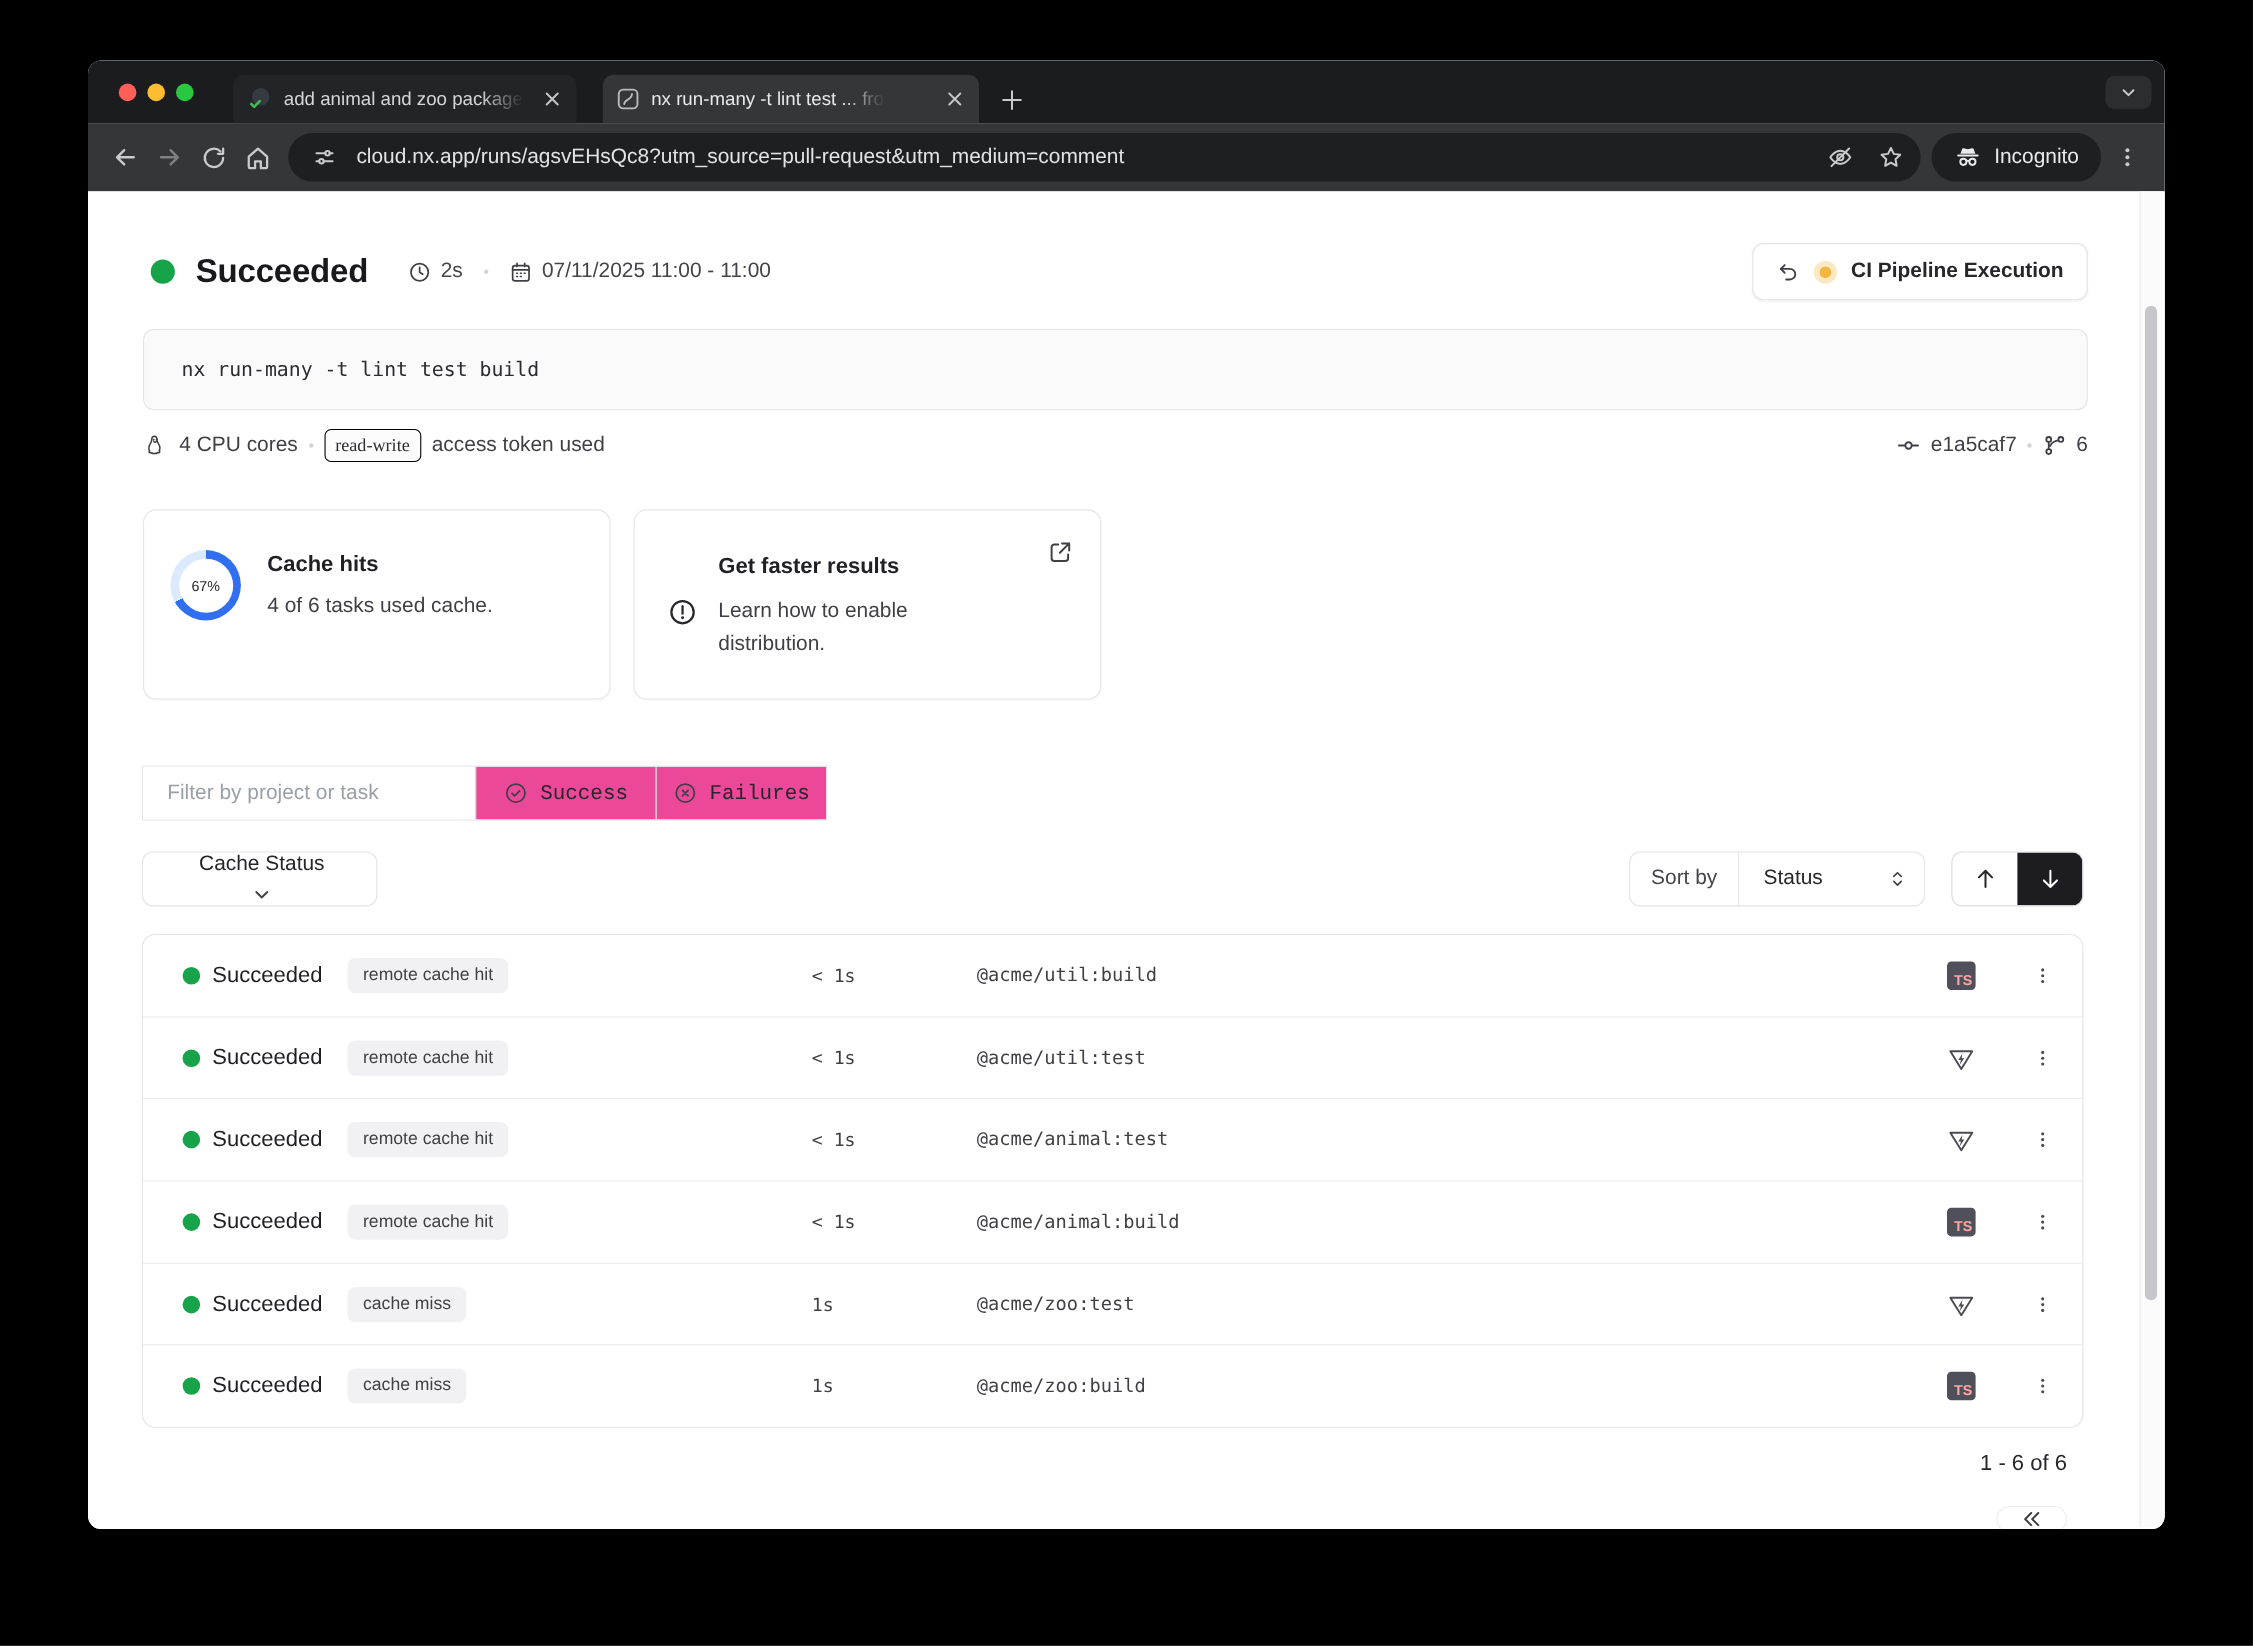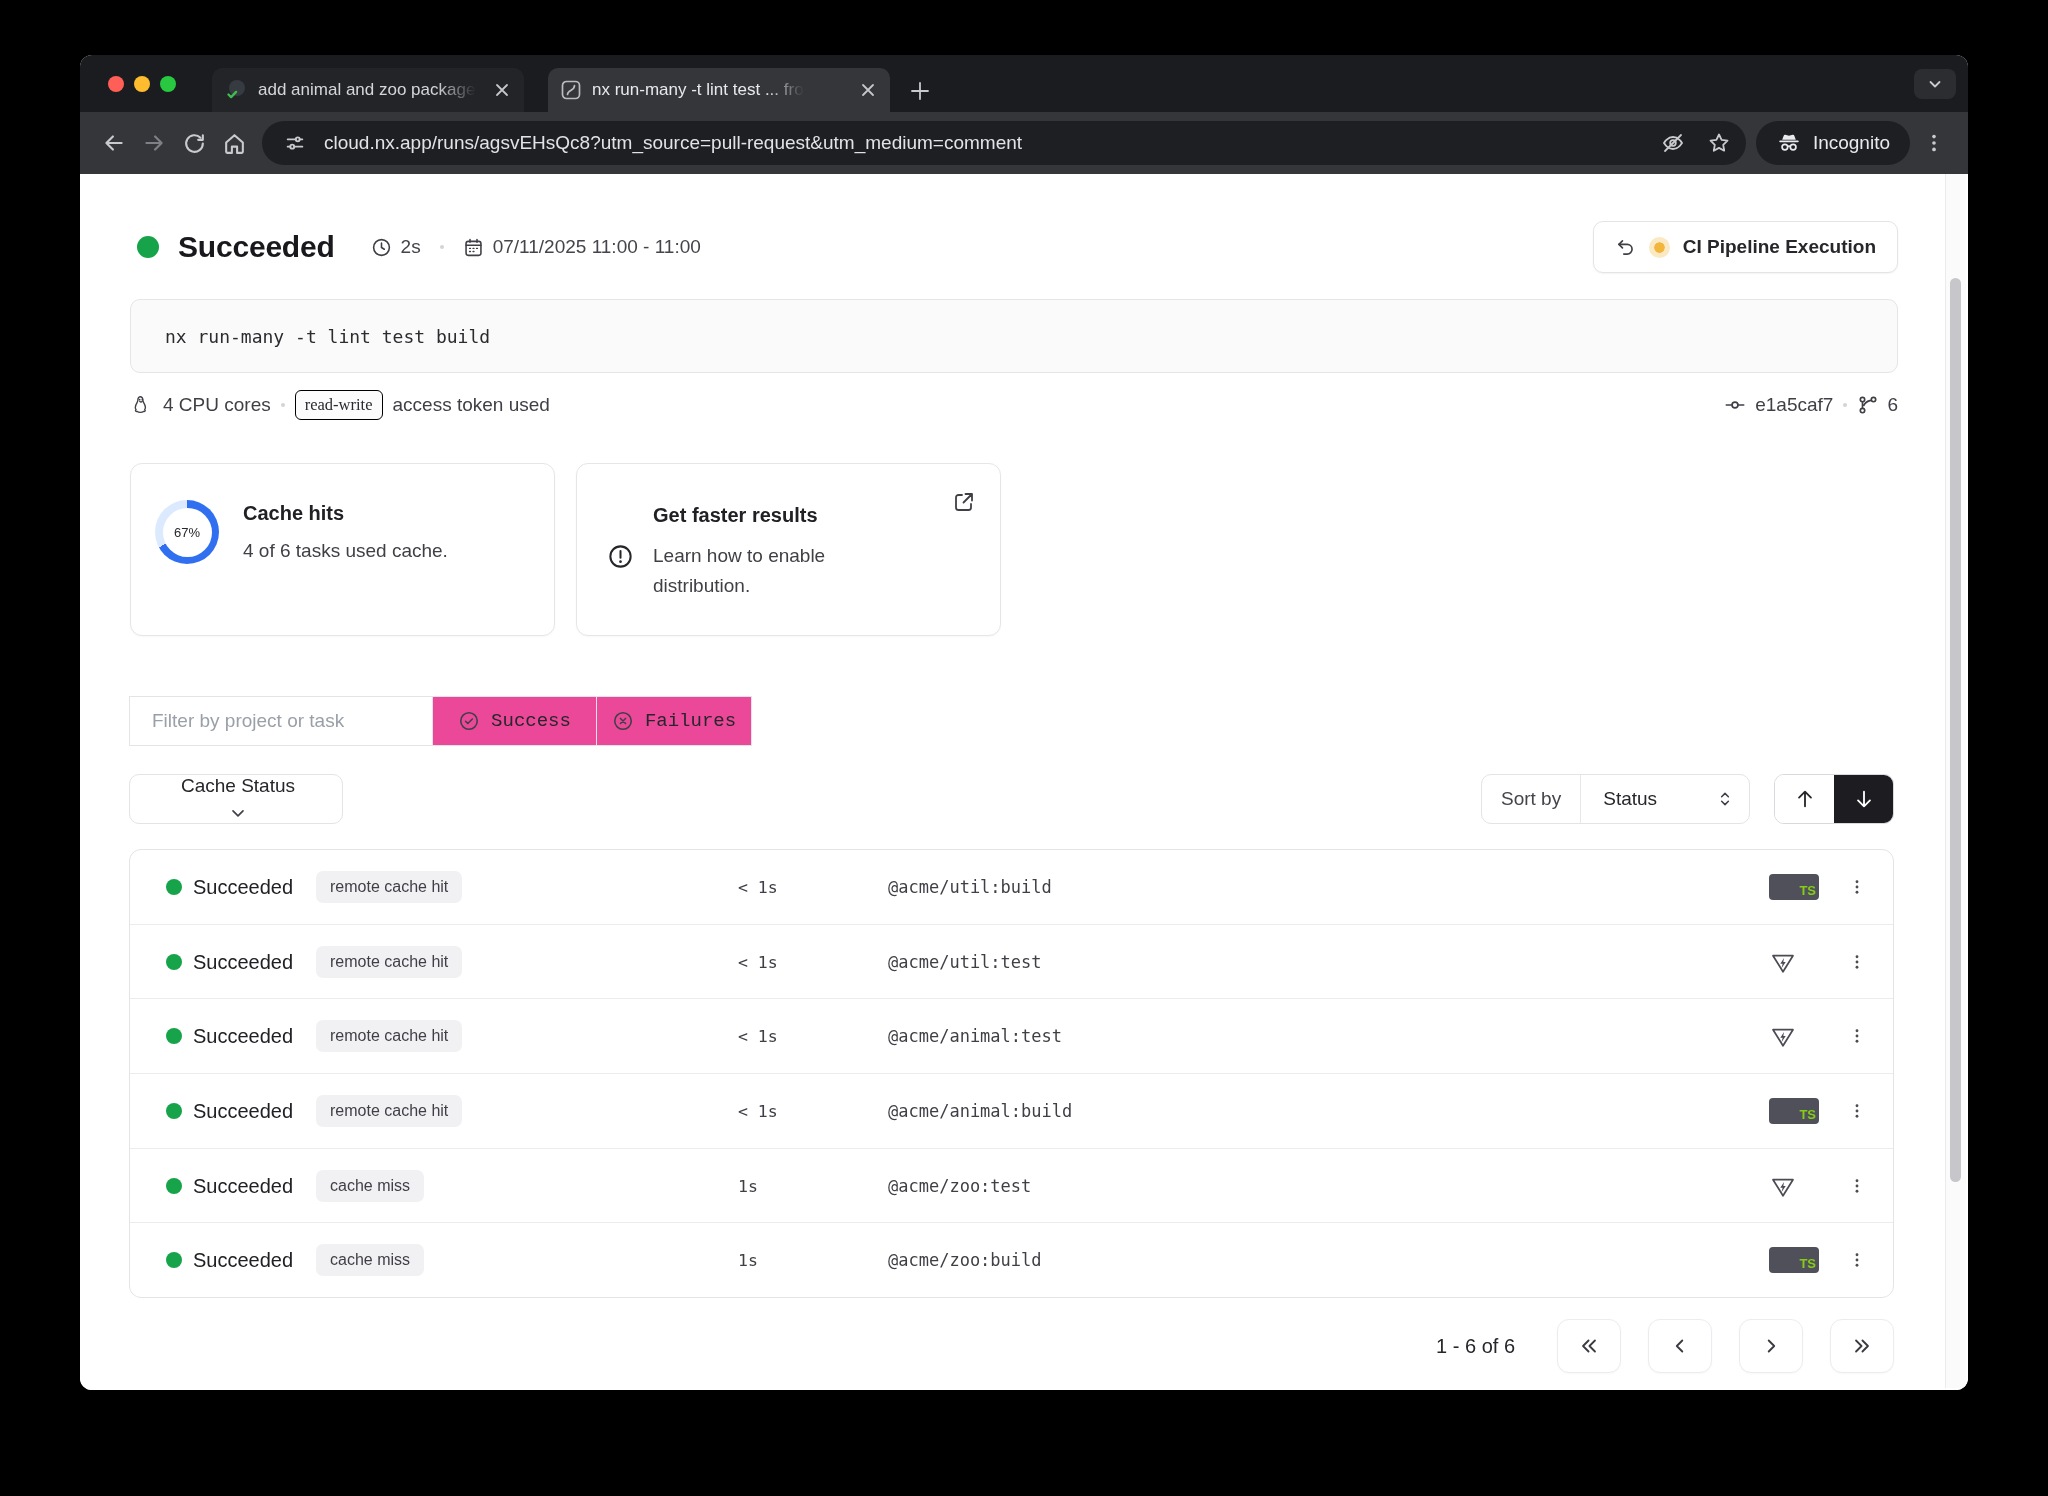--- a/index.html
+++ b/index.html
@@ -107,25 +107,25 @@
                  border:1px solid #e4e4e7; border-radius:12px; overflow:hidden; display:flex; flex-direction:column; }
   .task-row { flex:1; position:relative; }
   .task-row + .task-row { border-top:1px solid #ececef; }
   .rc { position:absolute; top:50%; transform:translateY(-50%); }
   .r-dot { left:36px; width:16px; height:16px; border-radius:50%; background:#16a34a; }
   .r-status { left:63px; font-size:20px; font-weight:500; color:#202025; }
   .r-badge { left:186px; background:#f1f1f3; border-radius:7px; padding:7px 14px; font-size:16px; color:#3f3f46; }
   .r-time { left:608px; font-family:"DejaVu Sans Mono", monospace; font-size:16.5px; color:#3f3f46; }
   .r-task { left:758px; font-family:"DejaVu Sans Mono", monospace; font-size:17px; color:#3f3f46; }
   .r-tool { right:96px; width:28px; height:28px; display:grid; place-items:center; }
-  .ts-badge { width:50px; height:26px; background:#50505a; border-radius:4px; color:#84cc16; font-weight:700;
+  .ts-badge { width:26px; height:26px; background:#50505a; border-radius:4px; color:#fca5a5; font-weight:700;
               font-size:13px; display:flex; align-items:flex-end; justify-content:flex-end; padding:0 3px 2px 0; }
   .r-kebab { right:24px; width:24px; height:34px; display:grid; place-items:center; color:#4b4b52; }
 
-  .pagination { position:absolute; right:74px; top:1145px; height:54px; display:flex; align-items:center; gap:27px; }
+  .pagination { position:absolute; right:74px; top:1145px; height:54px; display:flex; align-items:center; gap:27px;flex-direction:column; }
   .pg-label { font-size:20px; color:#26262b; margin-right:15px; }
   .pg-btn { width:64px; height:54px; background:#fff; border:1px solid #ececef; border-radius:12px;
             display:grid; place-items:center; color:#3a3a40; box-shadow:0 1px 2px rgba(0,0,0,.03); }
 </style>
 </head>
 <body>
 
 <div class="window">
 
   <div class="tabstrip">

